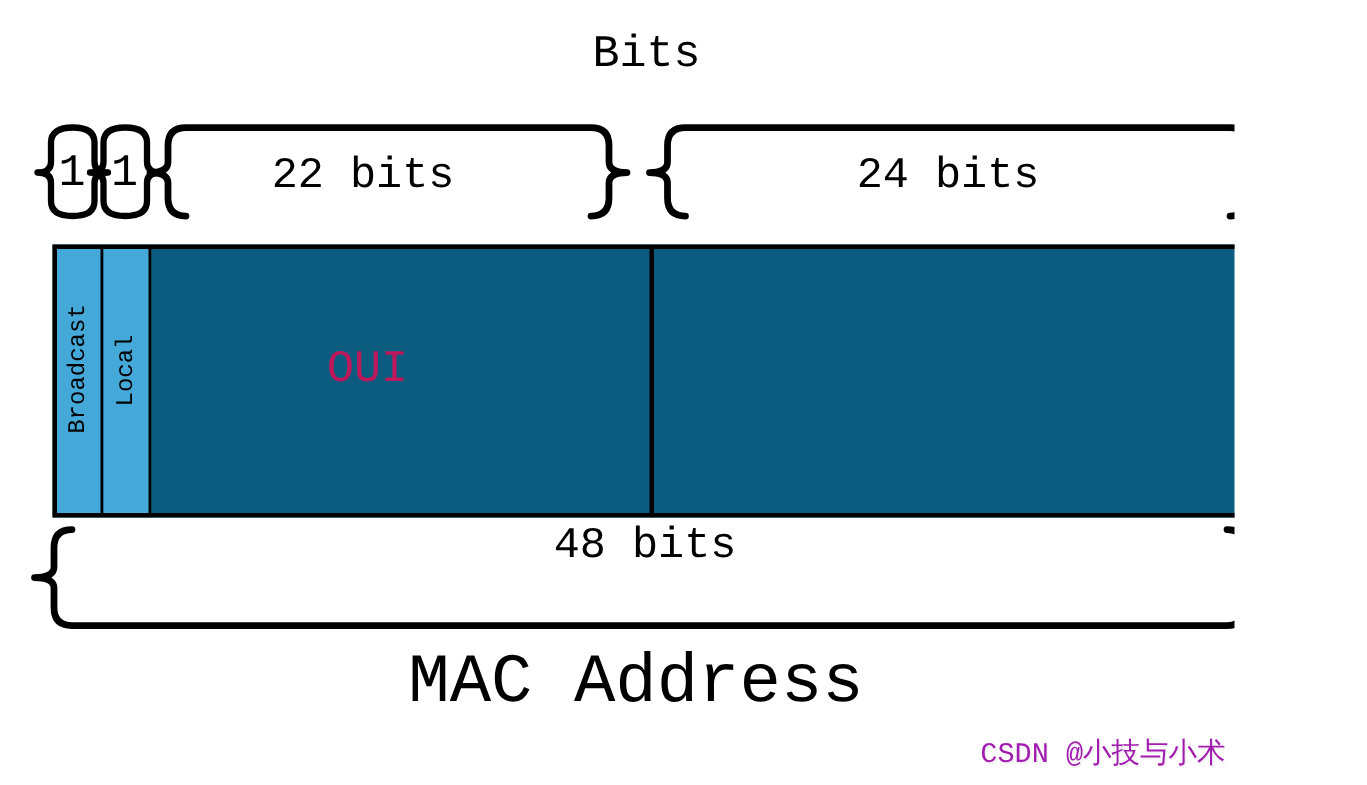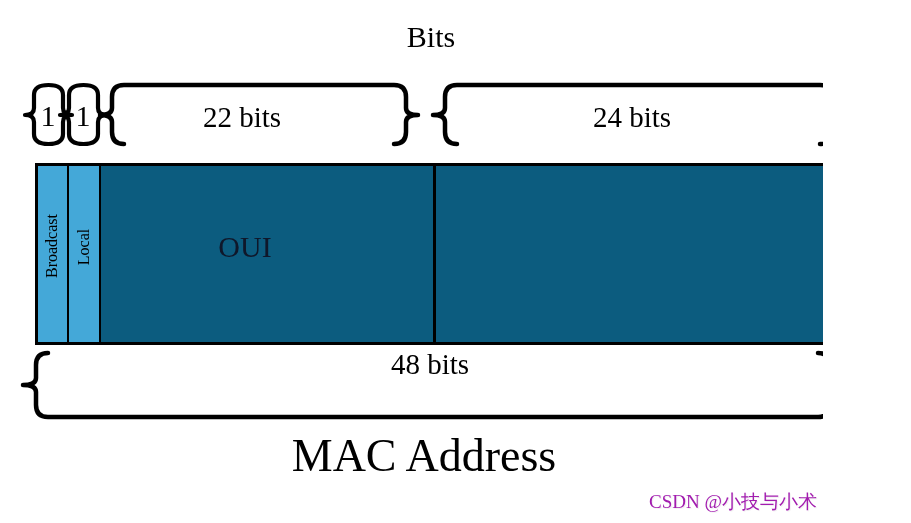--- a/index.html
+++ b/index.html
@@ -1,37 +1,37 @@
 <!DOCTYPE html>
 <html><head>
 <meta charset="utf-8">
 <style>
   html,body{margin:0;padding:0;background:#ffffff;}
   .canvas{
     position:relative;width:823px;height:523px;background:#ffffff;
-    font-family:Liberation Serif, serif;overflow:hidden;
+    font-family:Liberation Mono, monospace;overflow:hidden;
   }
   .brackets{position:absolute;left:0;top:0;width:911px;height:523px;}
   .brackets path{fill:none;stroke:#000;stroke-linecap:round;stroke-linejoin:round;}
   .lbl{position:absolute;transform:translate(-50%,-50%);white-space:nowrap;color:#000;}
   .bits-title{font-size:30px;}
   .bit-one{font-size:30px;}
   .span-lbl{font-size:29px;}
   .bar{
     position:absolute;left:35px;top:163px;width:808px;height:182px;
     background:#0c5c7f;border:3px solid #000;box-sizing:border-box;
   }
   .bar-inner{position:relative;width:100%;height:100%;}
   .col{position:absolute;top:0;height:100%;background:#44a8d8;
        border-right:2.5px solid #000;box-sizing:border-box;}
   .col-broadcast{left:0;width:31px;}
   .col-local{left:31px;width:32px;}
   .divider{position:absolute;top:0;height:100%;left:395px;width:2.5px;background:#000;}
   .rot-lbl{font-size:16px;color:#000;transform:translate(-50%,-50%) rotate(-90deg);}
-  .field-lbl{color:#0f172a;}
+  .field-lbl{color:#be185d;}
   .oui-lbl{font-size:30px;}
   .vendor-lbl{font-size:30px;line-height:32px;text-align:center;transform:translate(-50%,-50%);}
   .total-lbl{font-size:29px;}
   .caption-lbl{font-size:46px;}
   .figure-id{
     position:absolute;left:844px;top:416px;font-size:9px;color:#444;
     transform:translate(-50%,-50%) rotate(90deg);transform-origin:center;letter-spacing:.5px;
   }
   .watermark{
     position:absolute;right:6px;top:489px;font-size:19px;color:#a21caf;

